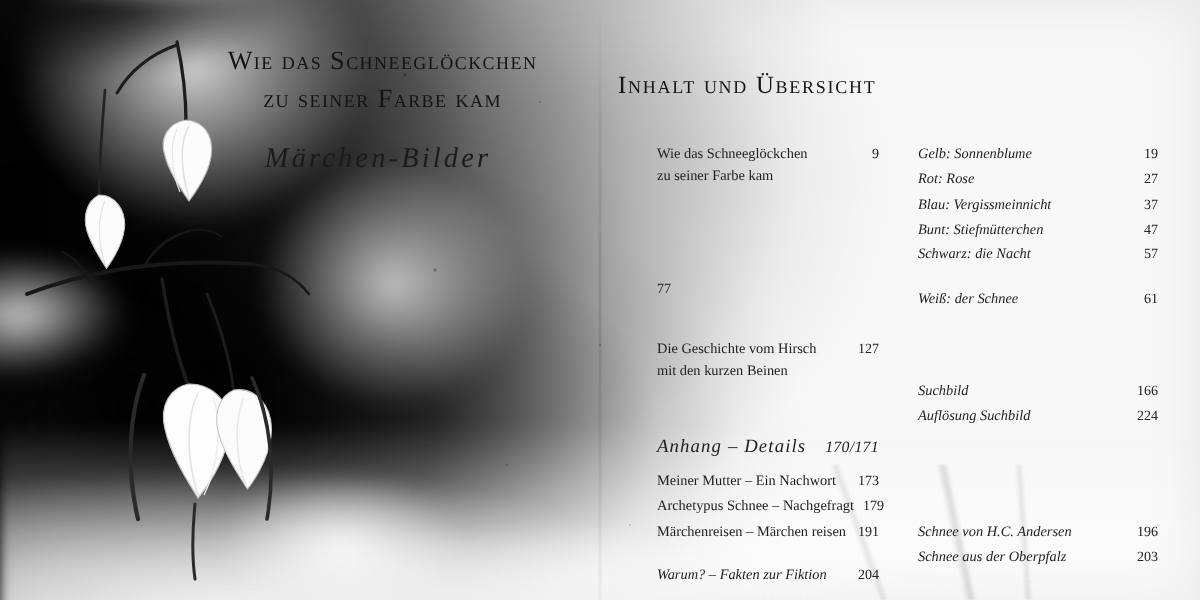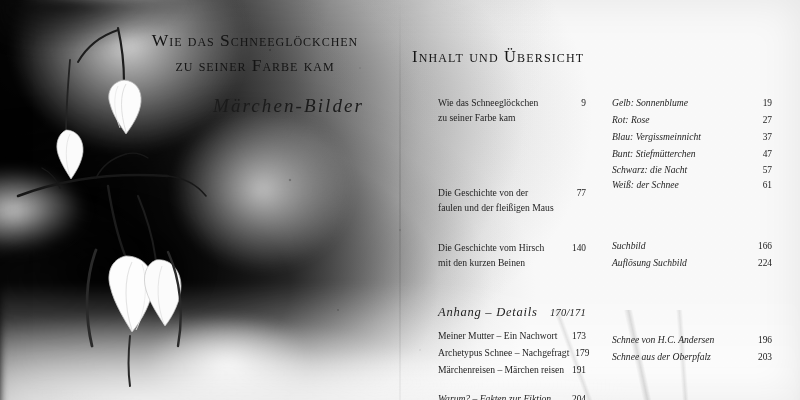--- a/index.html
+++ b/index.html
@@ -110,21 +110,21 @@
     line-height: 1.45;
     white-space: nowrap;
   }
   .subtitle {
     margin-top: 16px;
     font-family: "Liberation Serif", serif;
     font-style: italic;
     font-size: 19px;
     letter-spacing: .11em;
     color: #1b1b1b;
-    text-align: right;
+    text-align: center;
     padding-right: 6px;
   }
 
   .toc-heading {
     position: absolute;
     left: 412px; top: 47px;
     font-variant: small-caps;
     font-size: 16.5px;
     letter-spacing: .07em;
     color: #151515;
@@ -252,32 +252,30 @@
         <span class="entry-title">Wie das Schneeglöckchen</span>
         <span class="entry-page">9</span>
       </div>
       <div class="entry-sub">zu seiner Farbe kam</div>
     </div>
 
     <div class="gap-xl"></div>
 
     <div class="entry">
       <div class="entry-row">
-        <span class="entry-title">Die Geschichte von der</span>
         <span class="entry-page">77</span>
       </div>
-      <div class="entry-sub">faulen und der fleißigen Maus</div>
     </div>
 
     <div class="gap-md"></div>
 
     <div class="entry">
       <div class="entry-row">
         <span class="entry-title">Die Geschichte vom Hirsch</span>
-        <span class="entry-page">140</span>
+        <span class="entry-page">127</span>
       </div>
       <div class="entry-sub">mit den kurzen Beinen</div>
     </div>
 
     <div class="gap-lg"></div>
 
     <div class="section-label">
       <span>Anhang – Details</span>
       <span class="pages">170/171</span>
     </div>
@@ -315,21 +313,21 @@
       <span class="entry-page">27</span>
     </div>
     <div class="entry-row" style="margin-bottom:2px;">
       <span class="entry-title italic">Blau: Vergissmeinnicht</span>
       <span class="entry-page">37</span>
     </div>
     <div class="entry-row" style="margin-bottom:2px;">
       <span class="entry-title italic">Bunt: Stiefmütterchen</span>
       <span class="entry-page">47</span>
     </div>
-    <div class="entry-row" style="margin-bottom:0;gap:36px;">
+    <div class="entry-row" style="margin-bottom:15px;gap:36px;">
       <span class="entry-title italic">Schwarz: die Nacht</span>
       <span class="entry-page">57</span>
     </div>
     <div class="entry-row">
       <span class="entry-title italic">Weiß: der Schnee</span>
       <span class="entry-page">61</span>
     </div>
 
     <div class="gap-xl"></div>
 

